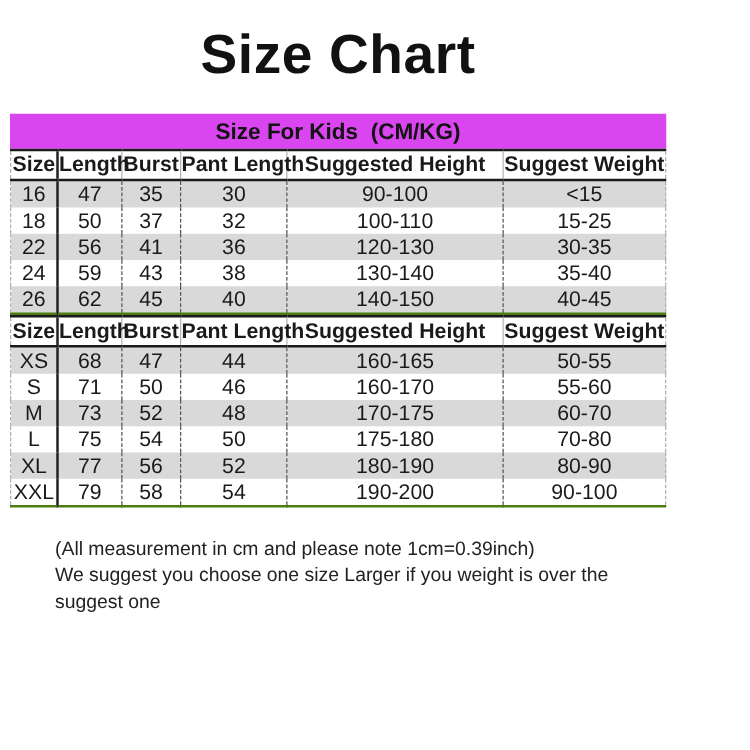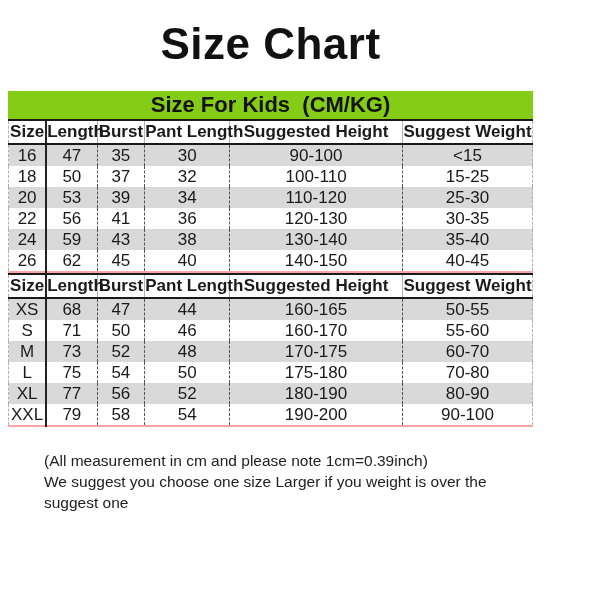--- a/index.html
+++ b/index.html
@@ -17,34 +17,34 @@
     height:48px; line-height:48px;
     text-align:center;
     font-size:44px;
     font-weight:600;
     letter-spacing:0.5px;
     color:#111;
   }
   .tbl-wrap { margin:0 8px; }
   .band {
     height:28px; line-height:28px;
-    background:#84cc16;
-    text-align:center;
-    font-size:22px;
+    background:#d946ef;
+    text-align:center;
+    font-size:18px;
     font-weight:700;
     color:#131313;
   }
   .band-kids  { margin-top:23px; }
   .band-adult { margin-top:10px; }
   table {
     width:100%;
     border-collapse:collapse;
     table-layout:fixed;
     font-size:17px;
-    border-bottom:2px solid #fca5a5;
+    border-bottom:2px solid #4d7c0f;
     border-left:1px dashed #b0b0b0;
     border-right:1px dashed #b0b0b0;
   }
   thead th {
     height:19px;
     padding:1px 0;
     border-top:2px solid #1a1a1a;
     border-bottom:2px solid #1a1a1a;
     font-weight:600;
     font-size:17px;
@@ -108,28 +108,20 @@
           </tr>
           <tr>
             <td>18</td>
             <td>50</td>
             <td>37</td>
             <td>32</td>
             <td>100-110</td>
             <td>15-25</td>
           </tr>
           <tr>
-            <td>20</td>
-            <td>53</td>
-            <td>39</td>
-            <td>34</td>
-            <td>110-120</td>
-            <td>25-30</td>
-          </tr>
-          <tr>
             <td>22</td>
             <td>56</td>
             <td>41</td>
             <td>36</td>
             <td>120-130</td>
             <td>30-35</td>
           </tr>
           <tr>
             <td>24</td>
             <td>59</td>

